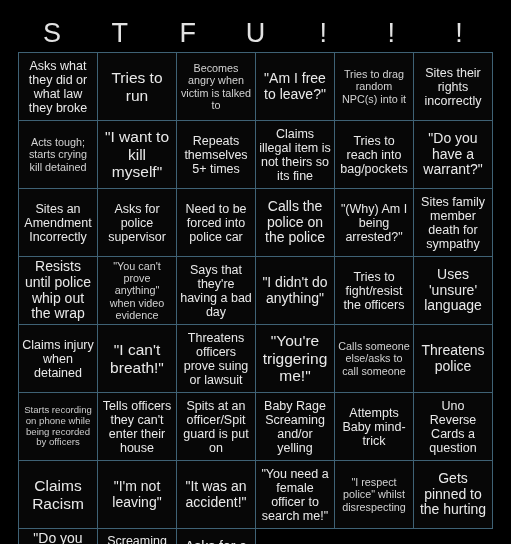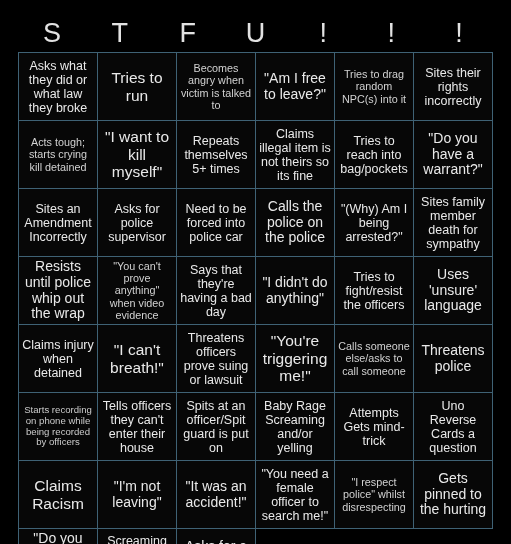--- a/index.html
+++ b/index.html
@@ -191,21 +191,21 @@
       <div class="cell">
         <span class="cell-text s-md">Tells officers they can't enter their house</span>
       </div>
       <div class="cell">
         <span class="cell-text s-md">Spits at an officer/Spit guard is put on</span>
       </div>
       <div class="cell">
         <span class="cell-text s-md">Baby Rage Screaming and/or yelling</span>
       </div>
       <div class="cell">
-        <span class="cell-text s-md">Attempts Gets mind-trick</span>
+        <span class="cell-text s-md">Attempts Baby mind-trick</span>
       </div>
       <div class="cell">
         <span class="cell-text s-md">Uno Reverse Cards a question</span>
       </div>
       <div class="cell">
         <span class="cell-text s-xl">Claims Racism</span>
       </div>
       <div class="cell">
         <span class="cell-text s-lg">"I'm not leaving"</span>
       </div>

